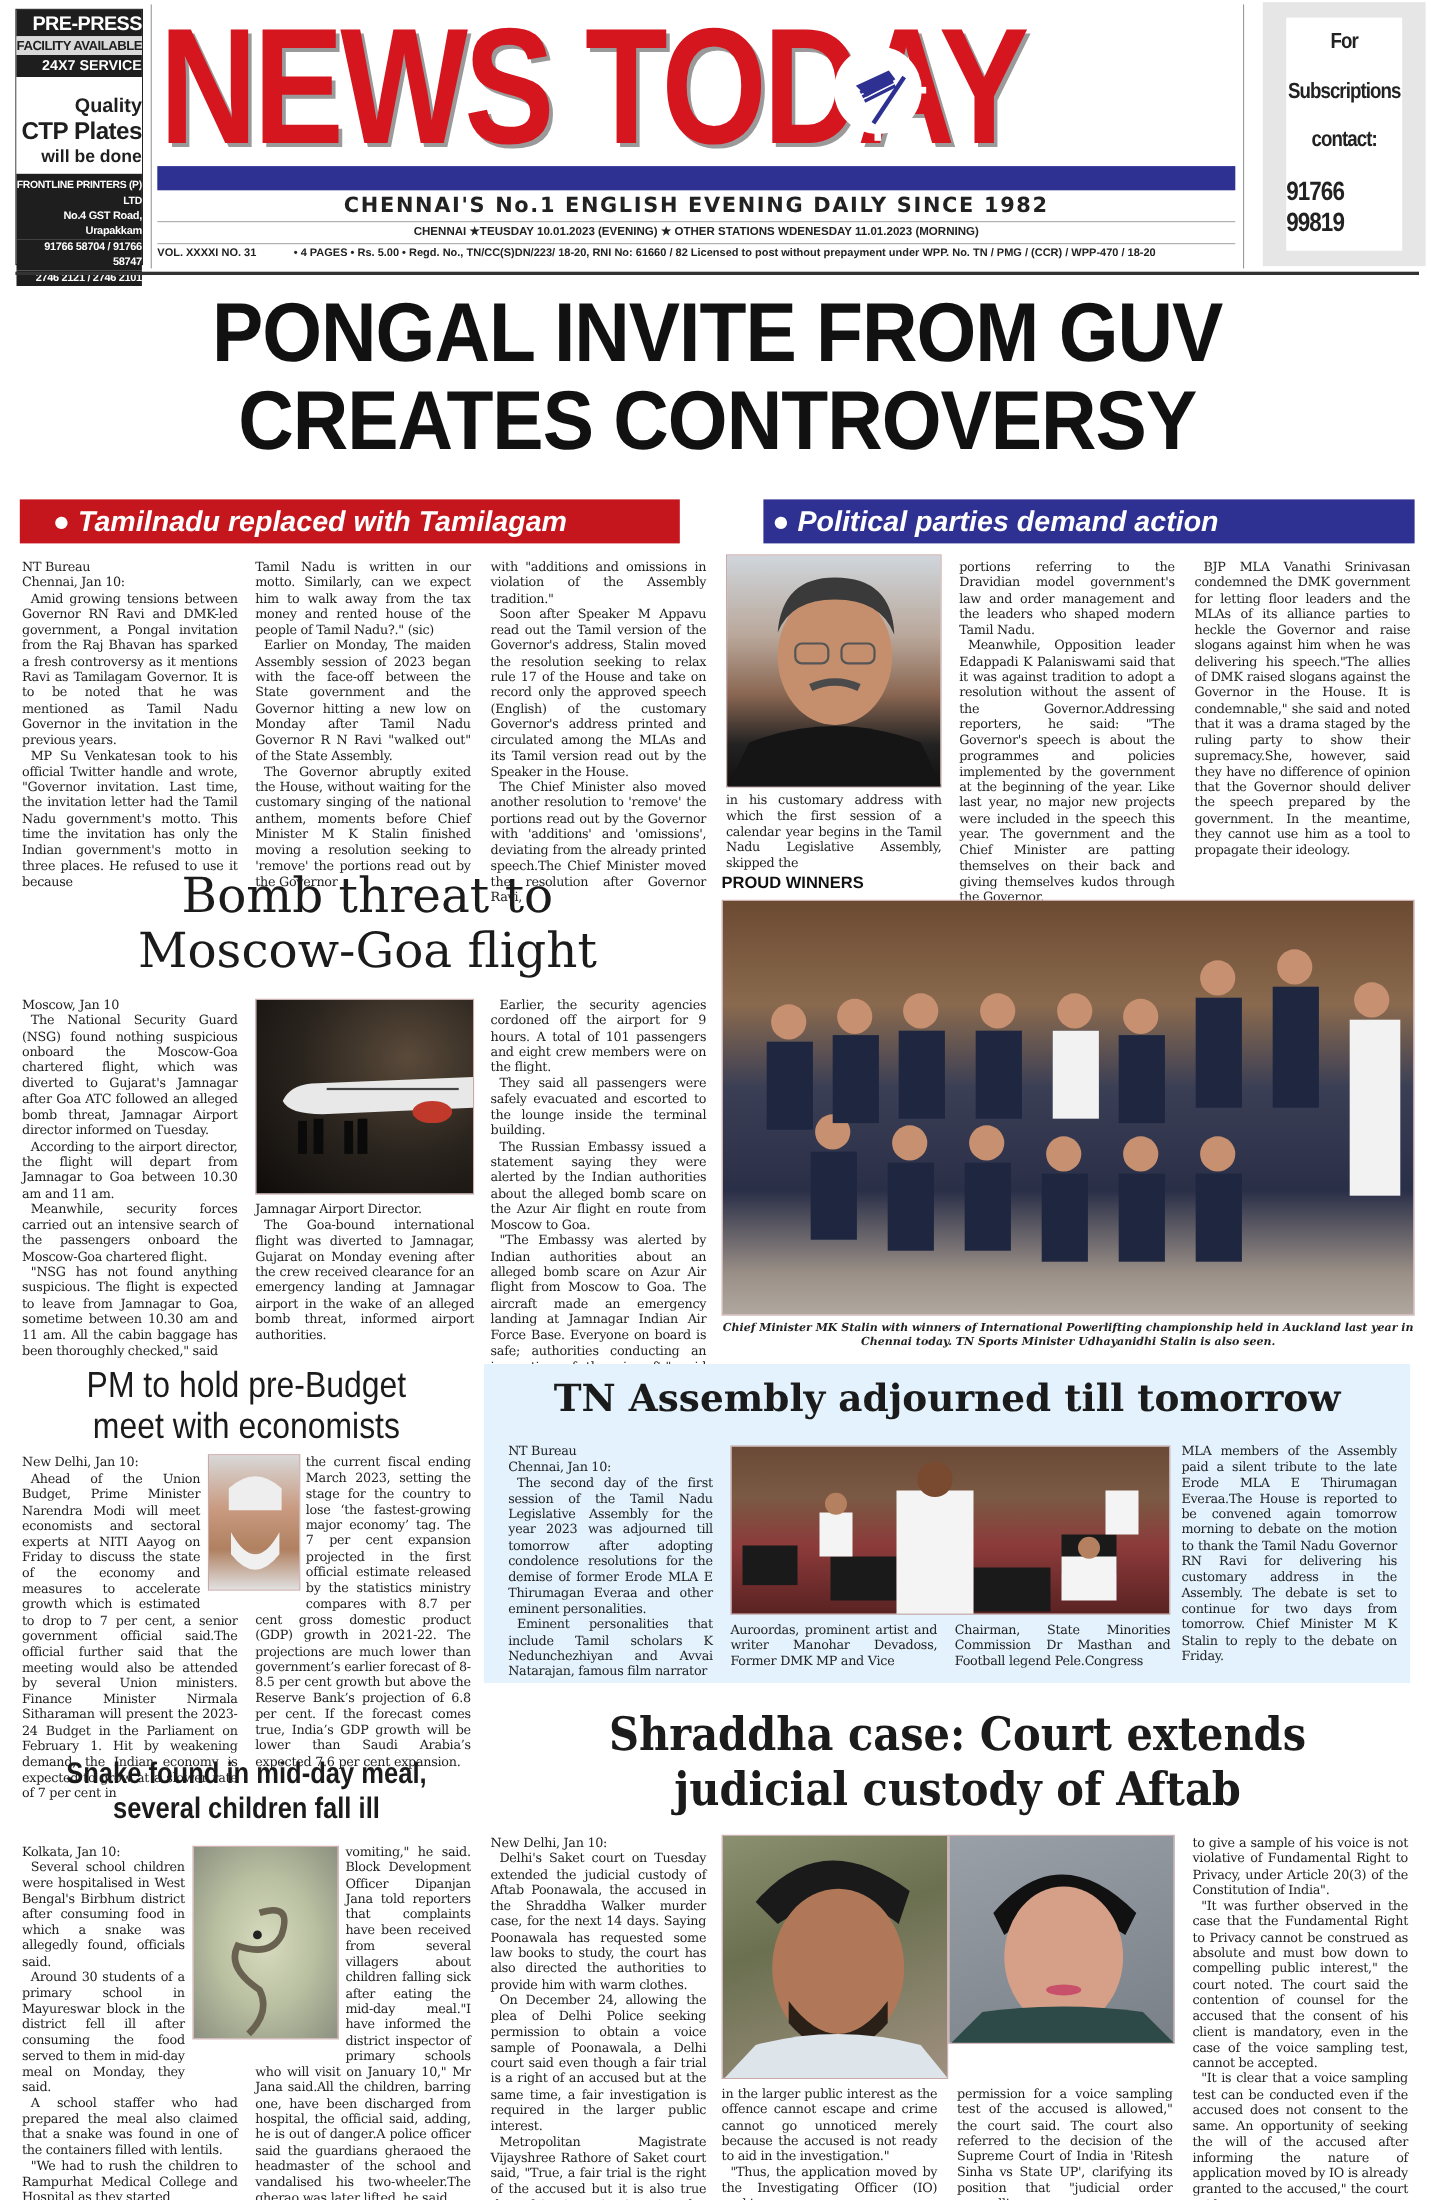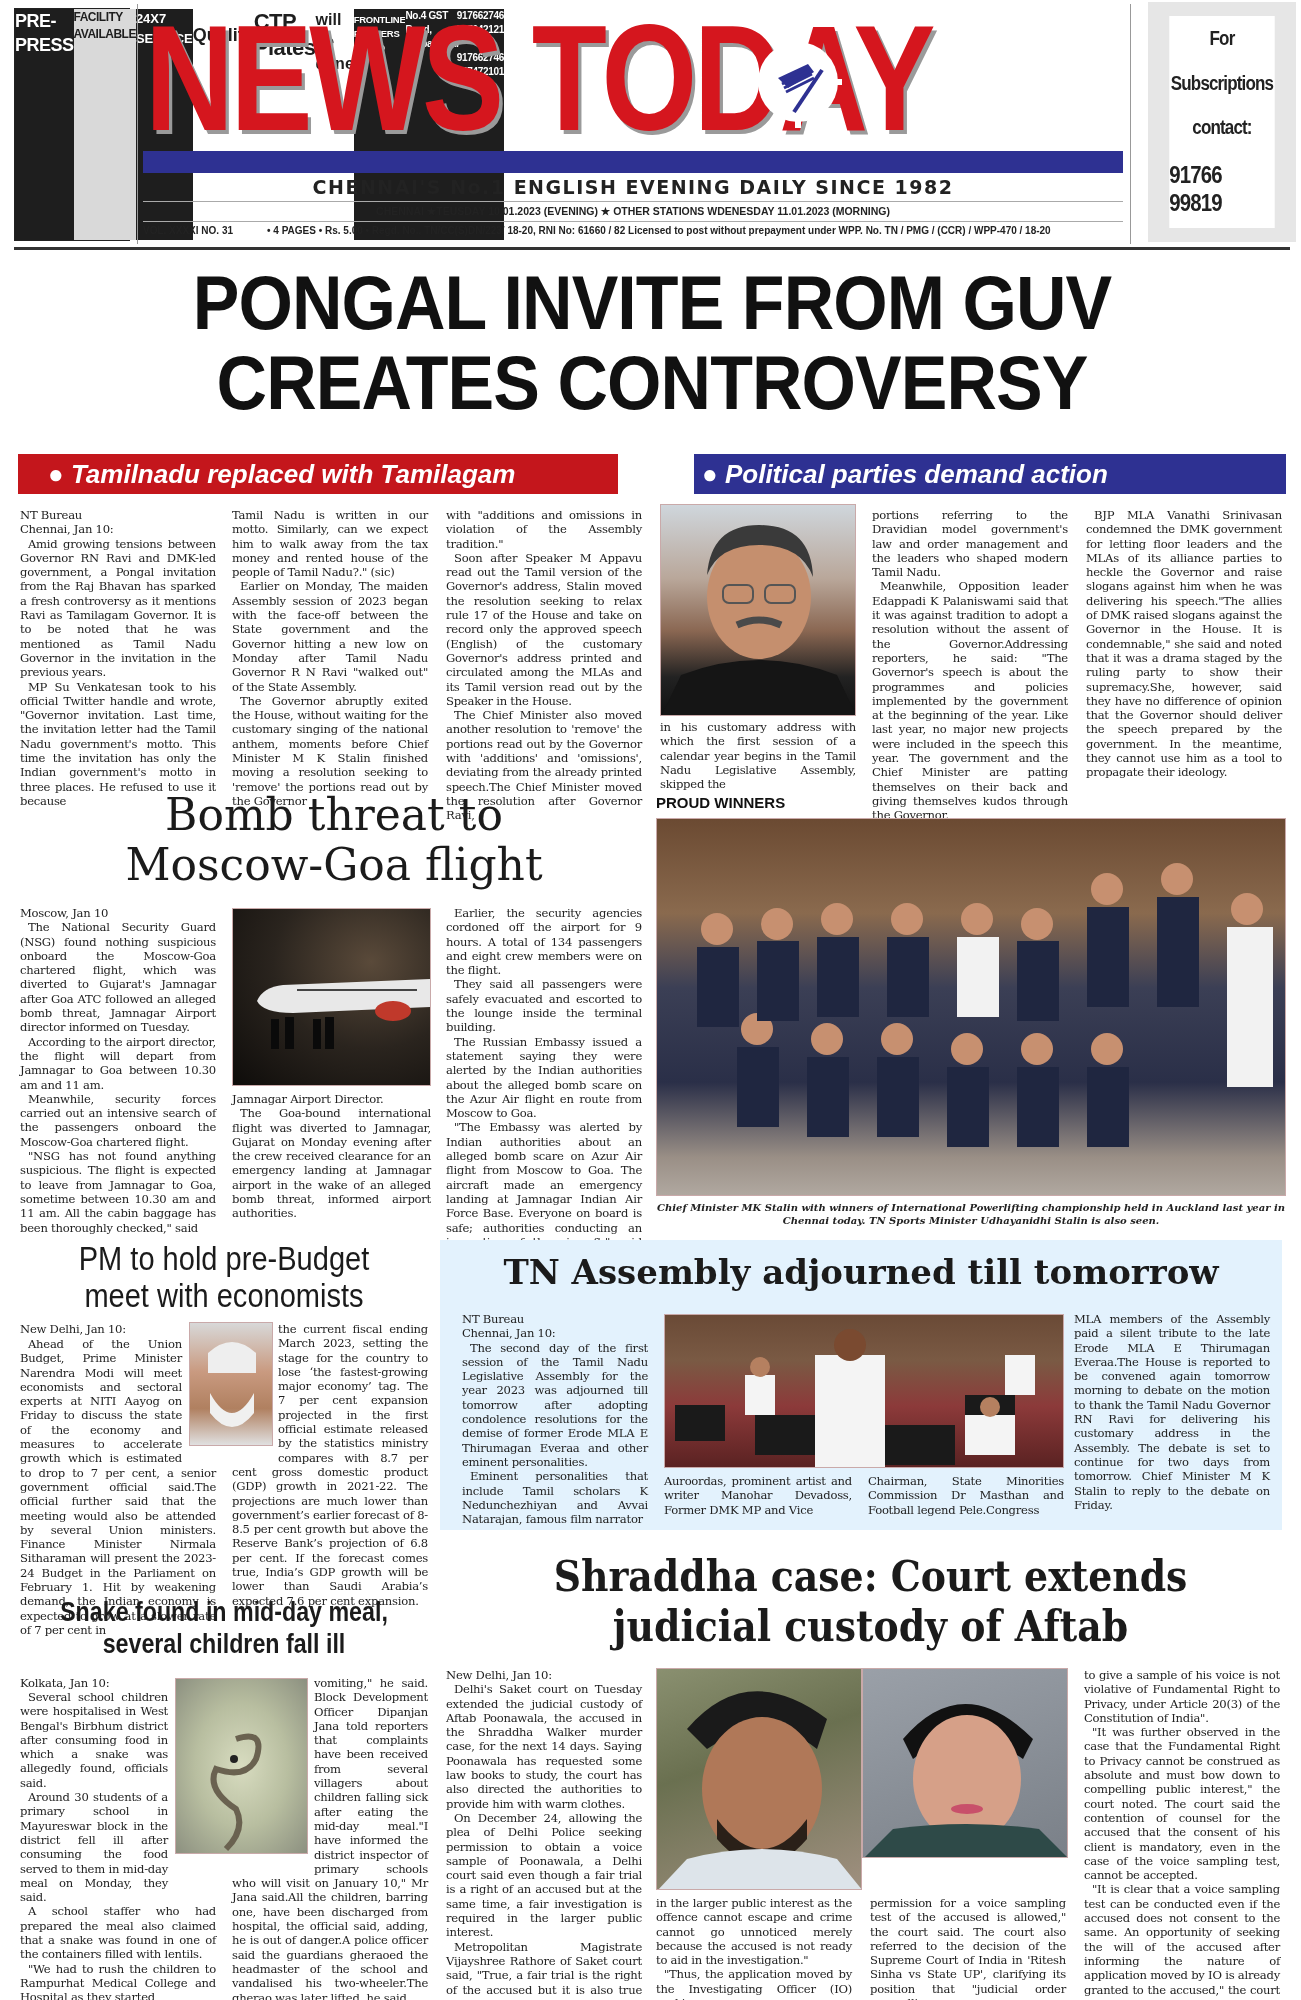--- a/index.html
+++ b/index.html
@@ -1,21 +1,21 @@
 <!DOCTYPE html>
 <html><head>
 <meta charset="utf-8">
 <style>
   * { box-sizing: border-box; margin: 0; padding: 0; }
   html, body { width: 1301px; height: 2000px; background: #fff; overflow: hidden; }
   body { font-family: "DejaVu Serif", serif; color: #1e1e1e; position: relative; }
   .abs { position: absolute; }
 
   
-  .ad-left { left: 14px; top: 8px; width: 116px; height: 233px; border: 1px solid #222; display: flex; text-align: left; font-family: "Liberation Sans", sans-serif; font-weight: bold; }
+  .ad-left { left: 14px; top: 8px; width: 116px; height: 233px; border: 1px solid #222; display: flex; flex-direction: column; text-align: right; font-family: "Liberation Sans", sans-serif; font-weight: bold; }
   .ad-left .blk { background: #1e1e1e; color: #fff; }
   .ad-left .gry { background: #d9d9d9; color: #1e1e1e; }
   .ad-left .wht { background: #fff; color: #1e1e1e; }
   .ad-l1 { font-size: 18px; line-height: 24px; letter-spacing: -0.5px; }
   .ad-l2 { font-size: 12px; line-height: 17px; letter-spacing: -0.5px; }
   .ad-l3 { font-size: 13px; line-height: 20px; }
   .ad-l4 { font-size: 18px; line-height: 20px; padding-top: 16px; }
   .ad-l5 { font-size: 22px; line-height: 26px; letter-spacing: -0.5px; }
   .ad-l6 { font-size: 16px; line-height: 22px; padding-bottom: 4px; }
   .ad-l7 { font-size: 9.5px; line-height: 14px; padding-top: 4px; letter-spacing: -0.3px; }
@@ -170,21 +170,21 @@
         <rect x="80" y="110" width="8" height="30"></rect>
         <rect x="92" y="108" width="9" height="32"></rect>
       </g>
   </svg>
 </div>
 <div class="abs col" style="left:232px;top:1092px;width:199px">
   <p style="text-indent:0">Jamnagar Airport Director.</p>
   <p>The Goa-bound international flight was diverted to Jamnagar, Gujarat on Monday evening after the crew received clearance for an emergency landing at Jamnagar airport in the wake of an alleged bomb threat, informed airport authorities.</p>
 </div>
 <div class="abs col" style="left:446px;top:906px;width:196px">
-  <p>Earlier, the security agencies cordoned off the airport for 9 hours. A total of 134 passengers and eight crew members were on the flight.</p>
+  <p>Earlier, the security agencies cordoned off the airport for 9 hours. A total of 101 passengers and eight crew members were on the flight.</p>
   <p>They said all passengers were safely evacuated and escorted to the lounge inside the terminal building.</p>
   <p>The Russian Embassy issued a statement saying they were alerted by the Indian authorities about the alleged bomb scare on the Azur Air flight en route from Moscow to Goa.</p>
   <p>"The Embassy was alerted by Indian authorities about an alleged bomb scare on Azur Air flight from Moscow to Goa. The aircraft made an emergency landing at Jamnagar Indian Air Force Base. Everyone on board is safe; authorities conducting an inspection of the aircraft," said the Russian Embassy in a statement.</p>
 </div>
 
 <div class="abs proud-label" style="left:656px;top:794px">PROUD WINNERS</div>
 <div class="abs img" style="left:656px;top:818px;width:630px;height:378px;background:linear-gradient(180deg,#6b4a32 0%,#8a6a4e 25%,#3b3f55 45%,#2a2f48 70%,#9a8f86 90%,#b0a8a0 100%)">
   <svg width="630" height="378" viewBox="0 0 630 378">
     <g fill="#c79070">
       <circle cx="60" cy="110" r="16"></circle>

